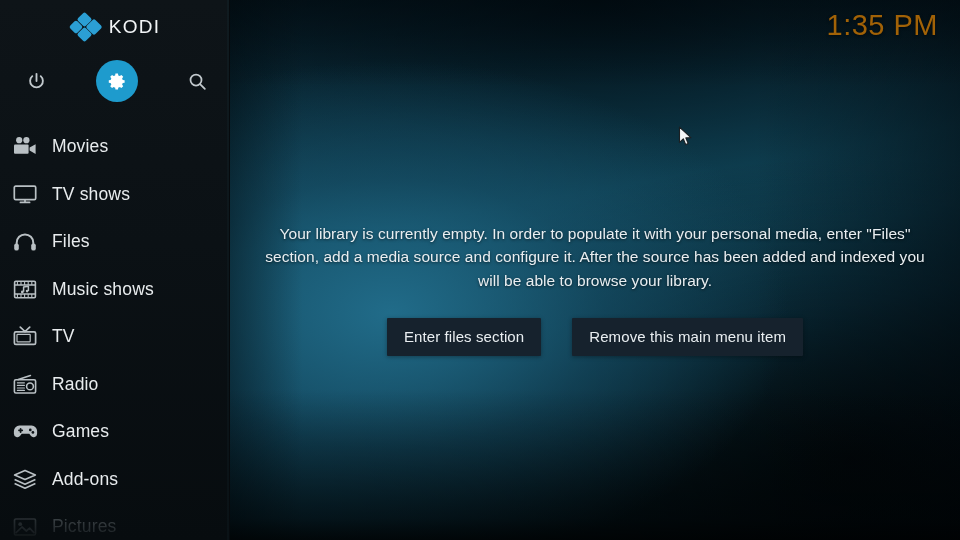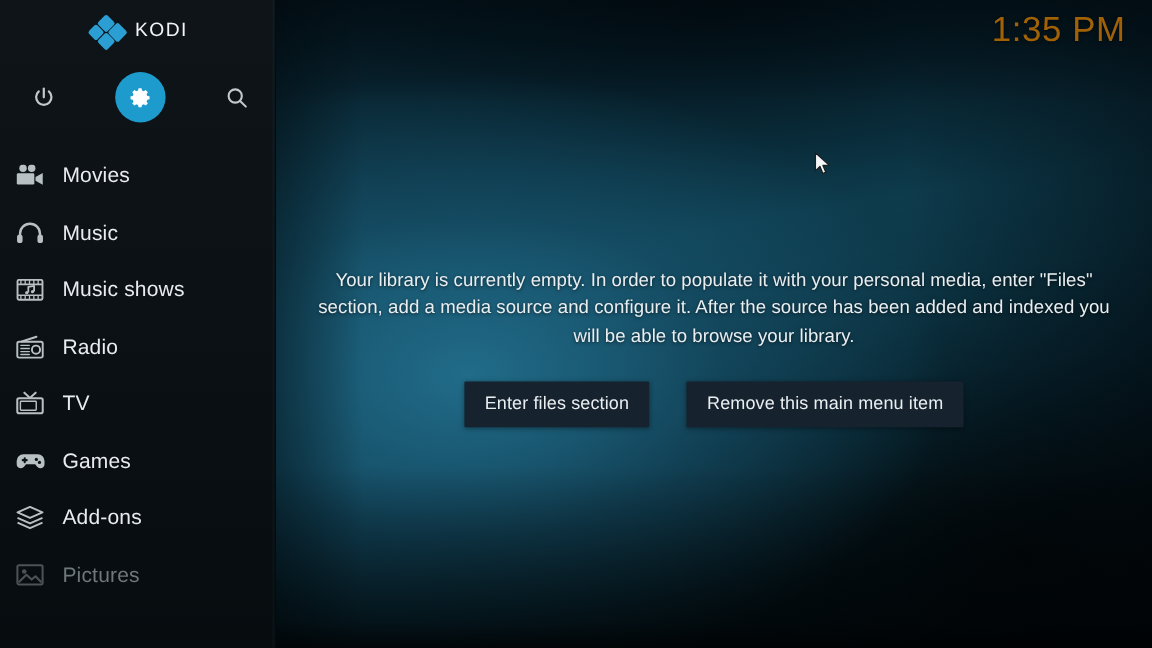--- a/index.html
+++ b/index.html
@@ -50,21 +50,21 @@
   .logo-mark { position:relative; width:30px; height:30px; }
   .logo-mark span {
     position:absolute; display:block; background:#2b9fd4;
     border-radius:2px;
   }
   .lm1 { width:10px; height:10px; left:1px;  top:10px; transform:rotate(45deg); }
   .lm2 { width:11px; height:11px; left:9px;  top:2px;  transform:rotate(45deg); }
   .lm3 { width:11px; height:11px; left:9px;  top:17px; transform:rotate(45deg); }
   .lm4 { width:12px; height:12px; left:18px; top:9px;  transform:rotate(45deg); }
   .logo-text {
-    color:#f2f5f7; font-size:16px; letter-spacing:1.2px; font-weight:400;
+    color:#f2f5f7; font-size:19px; letter-spacing:1.2px; font-weight:400;
     line-height:1; padding-bottom:2px;
   }
 
   
   .top-icons {
     position:absolute; left:0; top:60px; width:230px; height:42px;
     display:flex; align-items:center;
   }
   .top-icon {
     position:relative; display:flex; align-items:center; justify-content:center;
@@ -186,62 +186,72 @@
               <circle cx="6.2" cy="3.2" r="3.1"></circle>
               <circle cx="13.4" cy="3.2" r="3.1"></circle>
               <rect x="1" y="7.4" width="14.6" height="9.4" rx="1.1"></rect>
               <path d="M16.6 10.6 L22.6 7.2 L22.6 17 L16.6 13.6 Z"></path>
             </svg>
           </span>
           <span class="menu-label">Movies</span>
         </div>
         <div class="menu-item">
           <span class="menu-icon">
+            <svg width="24" height="20" viewBox="0 0 24 20" fill="none" stroke="currentColor" stroke-width="1.7">
+              <rect x="1.3" y="2.2" width="21.4" height="13.4" rx="1.4"></rect>
+              <path d="M7.4 18.4 L16.6 18.4" stroke-linecap="round"></path>
+              <path d="M12 15.6 L12 18.4"></path>
+            </svg>
+          </span>
+          <span class="menu-label">TV shows</span>
+        </div>
+        <div class="menu-item">
+          <span class="menu-icon">
             <svg width="24" height="20" viewBox="0 0 24 20" fill="currentColor">
               <path d="M12 1.4A9.3 9.3 0 0 0 2.7 10.7v2.1h2V10.7A7.3 7.3 0 0 1 12 3.4a7.3 7.3 0 0 1 7.3 7.3v2.1h2v-2.1A9.3 9.3 0 0 0 12 1.4z"></path>
               <rect x="1.2" y="11.4" width="4.6" height="7.2" rx="2.2"></rect>
               <rect x="18.2" y="11.4" width="4.6" height="7.2" rx="2.2"></rect>
             </svg>
           </span>
-          <span class="menu-label">Music</span>
+          <span class="menu-label">Files</span>
         </div>
         <div class="menu-item">
           <span class="menu-icon">
             <svg width="24" height="21" viewBox="0 0 24 21" fill="none" stroke="currentColor" stroke-width="1.6">
               <rect x="1.6" y="2.2" width="20.8" height="16.6" rx="1.2"></rect>
               <path d="M1.6 6.0 L22.4 6.0M1.6 15.0 L22.4 15.0" stroke-width="1.3"></path>
               <path d="M4.4 2.2 L4.4 6.0M8.0 2.2 L8.0 6.0M11.6 2.2 L11.6 6.0M15.2 2.2 L15.2 6.0M18.8 2.2 L18.8 6.0" stroke-width="1.1"></path>
               <path d="M4.4 15.0 L4.4 18.8M8.0 15.0 L8.0 18.8M11.6 15.0 L11.6 18.8M15.2 15.0 L15.2 18.8M18.8 15.0 L18.8 18.8" stroke-width="1.1"></path>
               <path d="M10.6 12.8 L10.6 8.1 L15.4 7.3 L15.4 12.0" stroke-width="1.5" stroke-linejoin="round"></path>
               <circle cx="9.3" cy="12.9" r="1.35" fill="currentColor" stroke="none"></circle>
               <circle cx="14.1" cy="12.1" r="1.35" fill="currentColor" stroke="none"></circle>
             </svg>
           </span>
           <span class="menu-label">Music shows</span>
         </div>
         <div class="menu-item">
           <span class="menu-icon">
+            <svg width="24" height="21" viewBox="0 0 24 21" fill="none" stroke="currentColor" stroke-width="1.7">
+              <path d="M7.3 1.2 L12 5.6 L16.7 1.2" stroke-linecap="round"></path>
+              <rect x="1.4" y="5.8" width="21.2" height="12.6" rx="1.5"></rect>
+              <rect x="4.0" y="8.4" width="13.2" height="7.4" rx="0.6" stroke-width="1.2"></rect>
+            </svg>
+          </span>
+          <span class="menu-label">TV</span>
+        </div>
+        <div class="menu-item">
+          <span class="menu-icon">
             <svg width="24" height="21" viewBox="0 0 24 21" fill="none" stroke="currentColor" stroke-width="1.6">
               <path d="M5.2 5.6 L17.4 1.6" stroke-linecap="round"></path>
               <rect x="1.4" y="5.8" width="21.2" height="13.2" rx="1.5"></rect>
               <circle cx="17.0" cy="12.4" r="3.4"></circle>
               <path d="M4.4 8.8 L11.4 8.8M4.4 11.4 L11.4 11.4M4.4 14.0 L11.4 14.0M4.4 16.4 L11.4 16.4" stroke-width="1.2" stroke-linecap="round"></path>
             </svg>
           </span>
           <span class="menu-label">Radio</span>
-        </div>
-        <div class="menu-item">
-          <span class="menu-icon">
-            <svg width="24" height="21" viewBox="0 0 24 21" fill="none" stroke="currentColor" stroke-width="1.7">
-              <path d="M7.3 1.2 L12 5.6 L16.7 1.2" stroke-linecap="round"></path>
-              <rect x="1.4" y="5.8" width="21.2" height="12.6" rx="1.5"></rect>
-              <rect x="4.0" y="8.4" width="13.2" height="7.4" rx="0.6" stroke-width="1.2"></rect>
-            </svg>
-          </span>
-          <span class="menu-label">TV</span>
         </div>
         <div class="menu-item">
           <span class="menu-icon">
             <svg width="25" height="19" viewBox="0 0 25 19" fill="currentColor">
               <path d="M18.6 3.6H6.4A5.6 5.6 0 0 0 .9 9.1v2.6a3.5 3.5 0 0 0 6.3 2.1l1.5-2h7.6l1.5 2a3.5 3.5 0 0 0 6.3-2.1V9.1a5.6 5.6 0 0 0-5.5-5.5z"></path>
               <rect x="5.1" y="7.6" width="5.0" height="1.7" rx="0.8" fill="#0e1418"></rect>
               <rect x="6.75" y="5.95" width="1.7" height="5.0" rx="0.8" fill="#0e1418"></rect>
               <circle cx="17.3" cy="7.9" r="1.35" fill="#0e1418"></circle>
               <circle cx="19.9" cy="10.4" r="1.35" fill="#0e1418"></circle>
             </svg>

